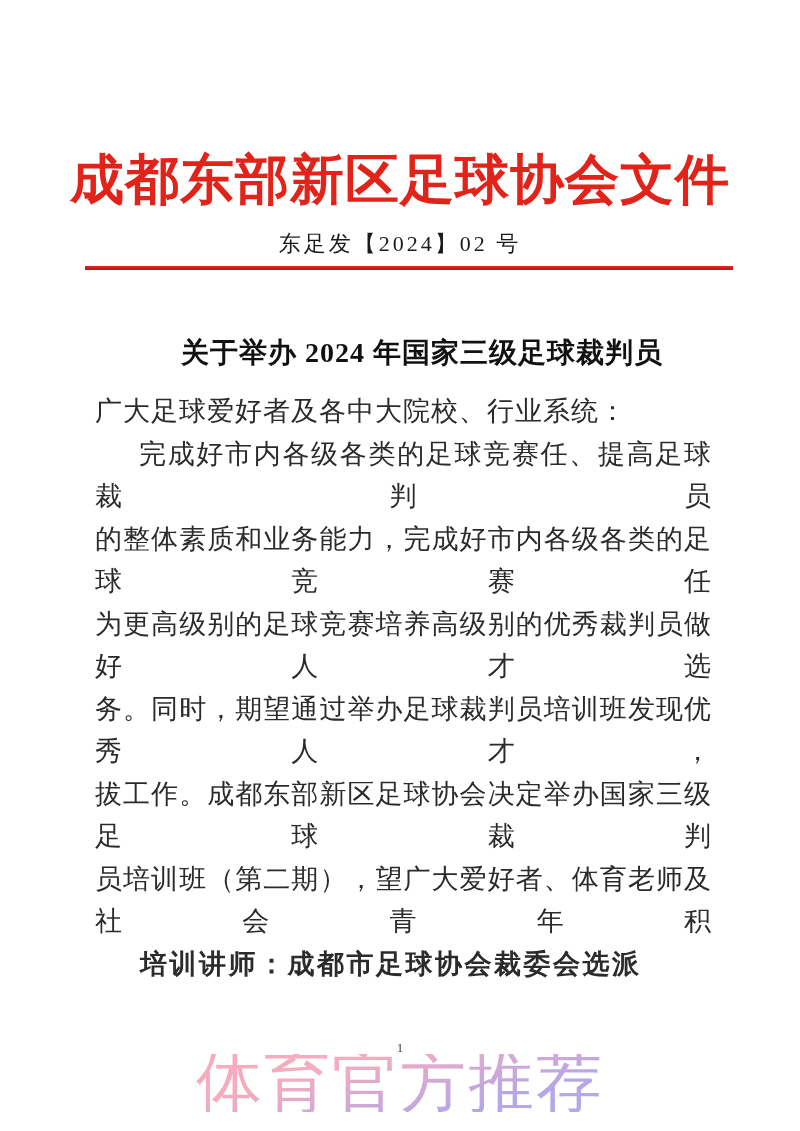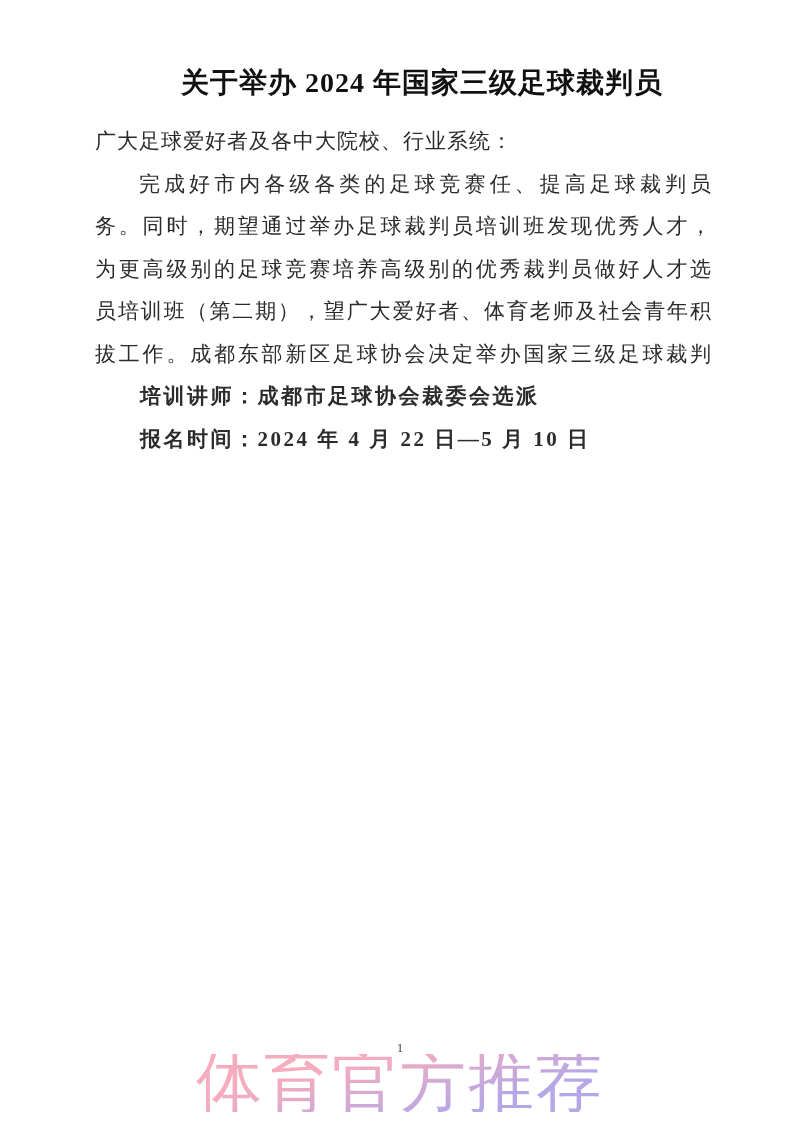--- a/index.html
+++ b/index.html
@@ -53,21 +53,21 @@
     font-weight: bold;
     line-height: 42px;
     color: #111;
     letter-spacing: 1px;
     padding-left: 44px;
   }
   
   .body-text {
     margin-top: 16px;
     padding: 0 88px 0 95px;
-    font-size: 21px;
+    font-size: 27px;
     line-height: 42.5px;
     letter-spacing: 1px;
   }
   .p-line { white-space: nowrap; }
   .p-line.full {
     white-space: normal;
     text-align: justify;
     text-align-last: justify;
   }
   .p-line.indent { text-indent: 44px; }
@@ -110,36 +110,41 @@
     background-clip: text;
     color: transparent;
     opacity: 0.95;
   }
 </style>
 </head>
 <body>
 
 <div class="page">
 
+  <div class="letterhead">
+    <div class="org-title">成都东部新区足球协会文件</div>
+    <div class="doc-number">东足发【2024】02 号</div>
+    <div class="red-rule"></div>
+  </div>
 
   <div class="notice-title">
     <div>关于举办 2024 年国家三级足球裁判员</div>
   </div>
 
   <div class="body-text">
     <div class="p-line">广大足球爱好者及各中大院校、行业系统：</div>
 
     <div class="p-line full indent">完成好市内各级各类的足球竞赛任、提高足球裁判员</div>
+    <div class="p-line full">的整体素质和业务能力，完成好市内各级各类的足球竞赛任</div>
+    <div class="p-line full">为更高级别的足球竞赛培养高级别的优秀裁判员做好人才选</div>
     <div class="p-line full">务。同时，期望通过举办足球裁判员培训班发现优秀人才，</div>
-    <div class="p-line full">为更高级别的足球竞赛培养高级别的优秀裁判员做好人才选</div>
+    <div class="p-line full">拔工作。成都东部新区足球协会决定举办国家三级足球裁判</div>
     <div class="p-line full">员培训班（第二期），望广大爱好者、体育老师及社会青年积</div>
-    <div class="p-line full">拔工作。成都东部新区足球协会决定举办国家三级足球裁判</div>
 
 
     <div class="info-line">培训讲师：成都市足球协会裁委会选派</div>
-    <div class="info-line">报名时间：2024 年 4 月 22 日—5 月 10 日</div>
   </div>
 
   <div class="page-number">1</div>
 
   <div class="watermark">体育官方推荐</div>
 
 </div>
 
 </body></html>

